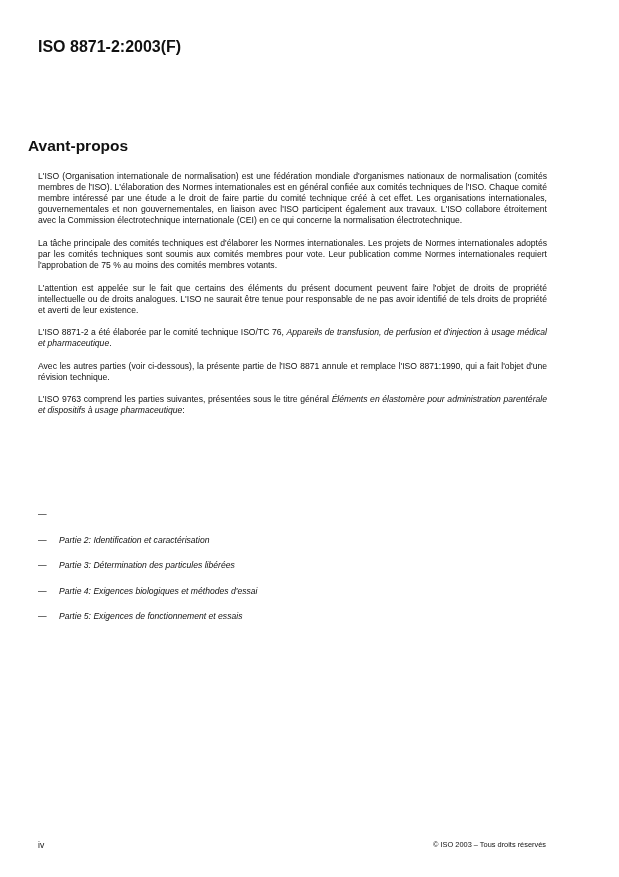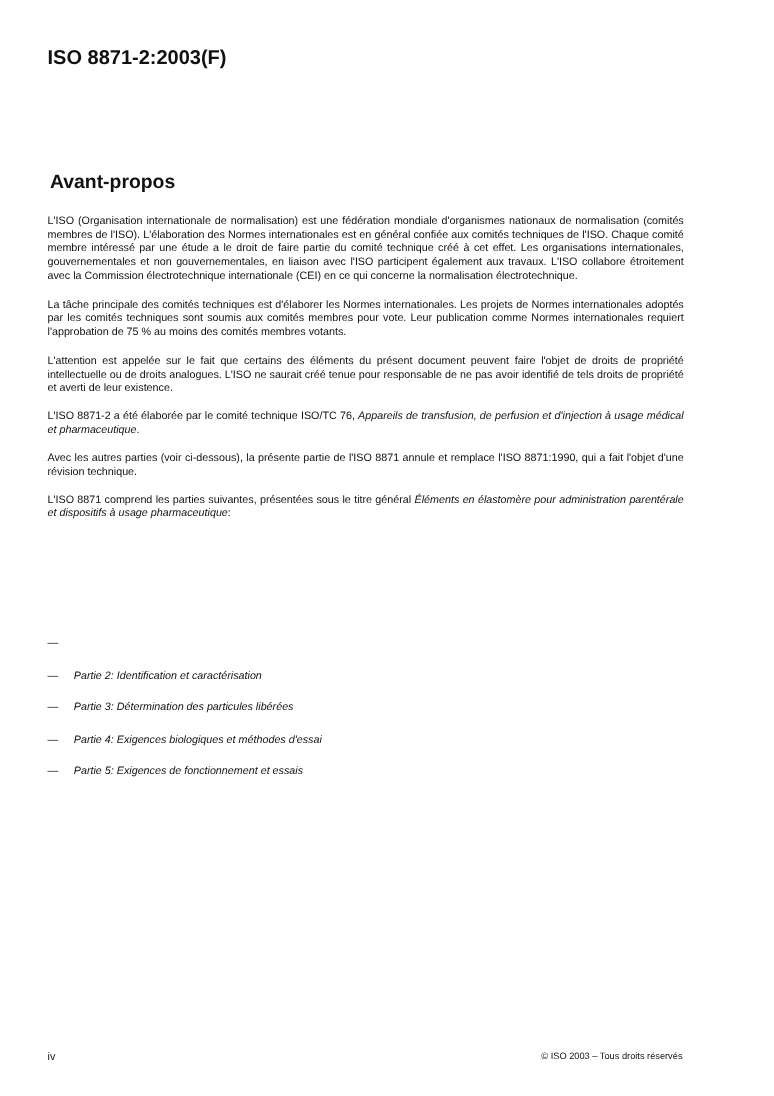--- a/index.html
+++ b/index.html
@@ -1,42 +1,42 @@
 <!DOCTYPE html>
 <html><head>
 <meta charset="utf-8">
 <style>
   html, body { margin: 0; padding: 0; background: #ffffff; }
   body { width: 619px; height: 877px; position: relative; overflow: hidden;
          font-family: "Liberation Sans", sans-serif; color: #111; }
   .header { position: absolute; left: 38px; top: 38px; font-size: 16px; font-weight: bold; }
-  .title { position: absolute; left: 40px; top: 137px; font-size: 15.5px; font-weight: bold; margin: 0; }
+  .title { position: absolute; left: 28px; top: 137px; font-size: 15.5px; font-weight: bold; margin: 0; }
   .body-text { position: absolute; left: 38px; top: 171px; width: 509px; font-size: 8.6px; line-height: 11.1px; }
   .body-text p { margin: 0 0 11.4px 0; text-align: justify; }
   em { font-style: italic; }
   .parts { position: absolute; left: 38px; top: 509px; width: 509px; font-size: 8.6px; }
   .part { display: flex; height: 25.5px; align-items: flex-start; font-style: italic; }
   .dash { width: 21px; font-style: normal; }
   .footer-left { position: absolute; left: 38px; top: 840px; font-size: 8.6px; }
   .footer-right { position: absolute; right: 73px; top: 840px; font-size: 7.4px; }
 </style>
 </head>
 <body>
 
 <div class="header">ISO 8871-2:2003(F)</div>
 
 <h1 class="title">Avant-propos</h1>
 
 <div class="body-text">
   <p>L'ISO (Organisation internationale de normalisation) est une fédération mondiale d'organismes nationaux de normalisation (comités membres de l'ISO). L'élaboration des Normes internationales est en général confiée aux comités techniques de l'ISO. Chaque comité membre intéressé par une étude a le droit de faire partie du comité technique créé à cet effet. Les organisations internationales, gouvernementales et non gouvernementales, en liaison avec l'ISO participent également aux travaux. L'ISO collabore étroitement avec la Commission électrotechnique internationale (CEI) en ce qui concerne la normalisation électrotechnique.</p>
   <p>La tâche principale des comités techniques est d'élaborer les Normes internationales. Les projets de Normes internationales adoptés par les comités techniques sont soumis aux comités membres pour vote. Leur publication comme Normes internationales requiert l'approbation de 75 % au moins des comités membres votants.</p>
-  <p>L'attention est appelée sur le fait que certains des éléments du présent document peuvent faire l'objet de droits de propriété intellectuelle ou de droits analogues. L'ISO ne saurait créé tenue pour responsable de ne pas avoir identifié de tels droits de propriété et averti de leur existence.</p>
+  <p>L'attention est appelée sur le fait que certains des éléments du présent document peuvent faire l'objet de droits de propriété intellectuelle ou de droits analogues. L'ISO ne saurait être tenue pour responsable de ne pas avoir identifié de tels droits de propriété et averti de leur existence.</p>
   <p><span>L'ISO 8871-2 a été élaborée par le comité technique ISO/TC 76, </span><em>Appareils de transfusion, de perfusion et d'injection à usage médical et pharmaceutique</em><span>.</span></p>
   <p>Avec les autres parties (voir ci-dessous), la présente partie de l'ISO 8871 annule et remplace l'ISO 8871:1990, qui a fait l'objet d'une révision technique.</p>
-  <p><span>L'ISO 8871 comprend les parties suivantes, présentées sous le titre général </span><em>Éléments en élastomère pour administration parentérale et dispositifs à usage pharmaceutique</em><span>:</span></p>
+  <p><span>L'ISO 9763 comprend les parties suivantes, présentées sous le titre général </span><em>Éléments en élastomère pour administration parentérale et dispositifs à usage pharmaceutique</em><span>:</span></p>
 </div>
 
 <div class="parts">
   <div class="part">
       <span class="dash">—</span>
     </div>
   <div class="part">
       <span class="dash">—</span>
       <span>Partie 2: Identification et caractérisation</span>
     </div>

